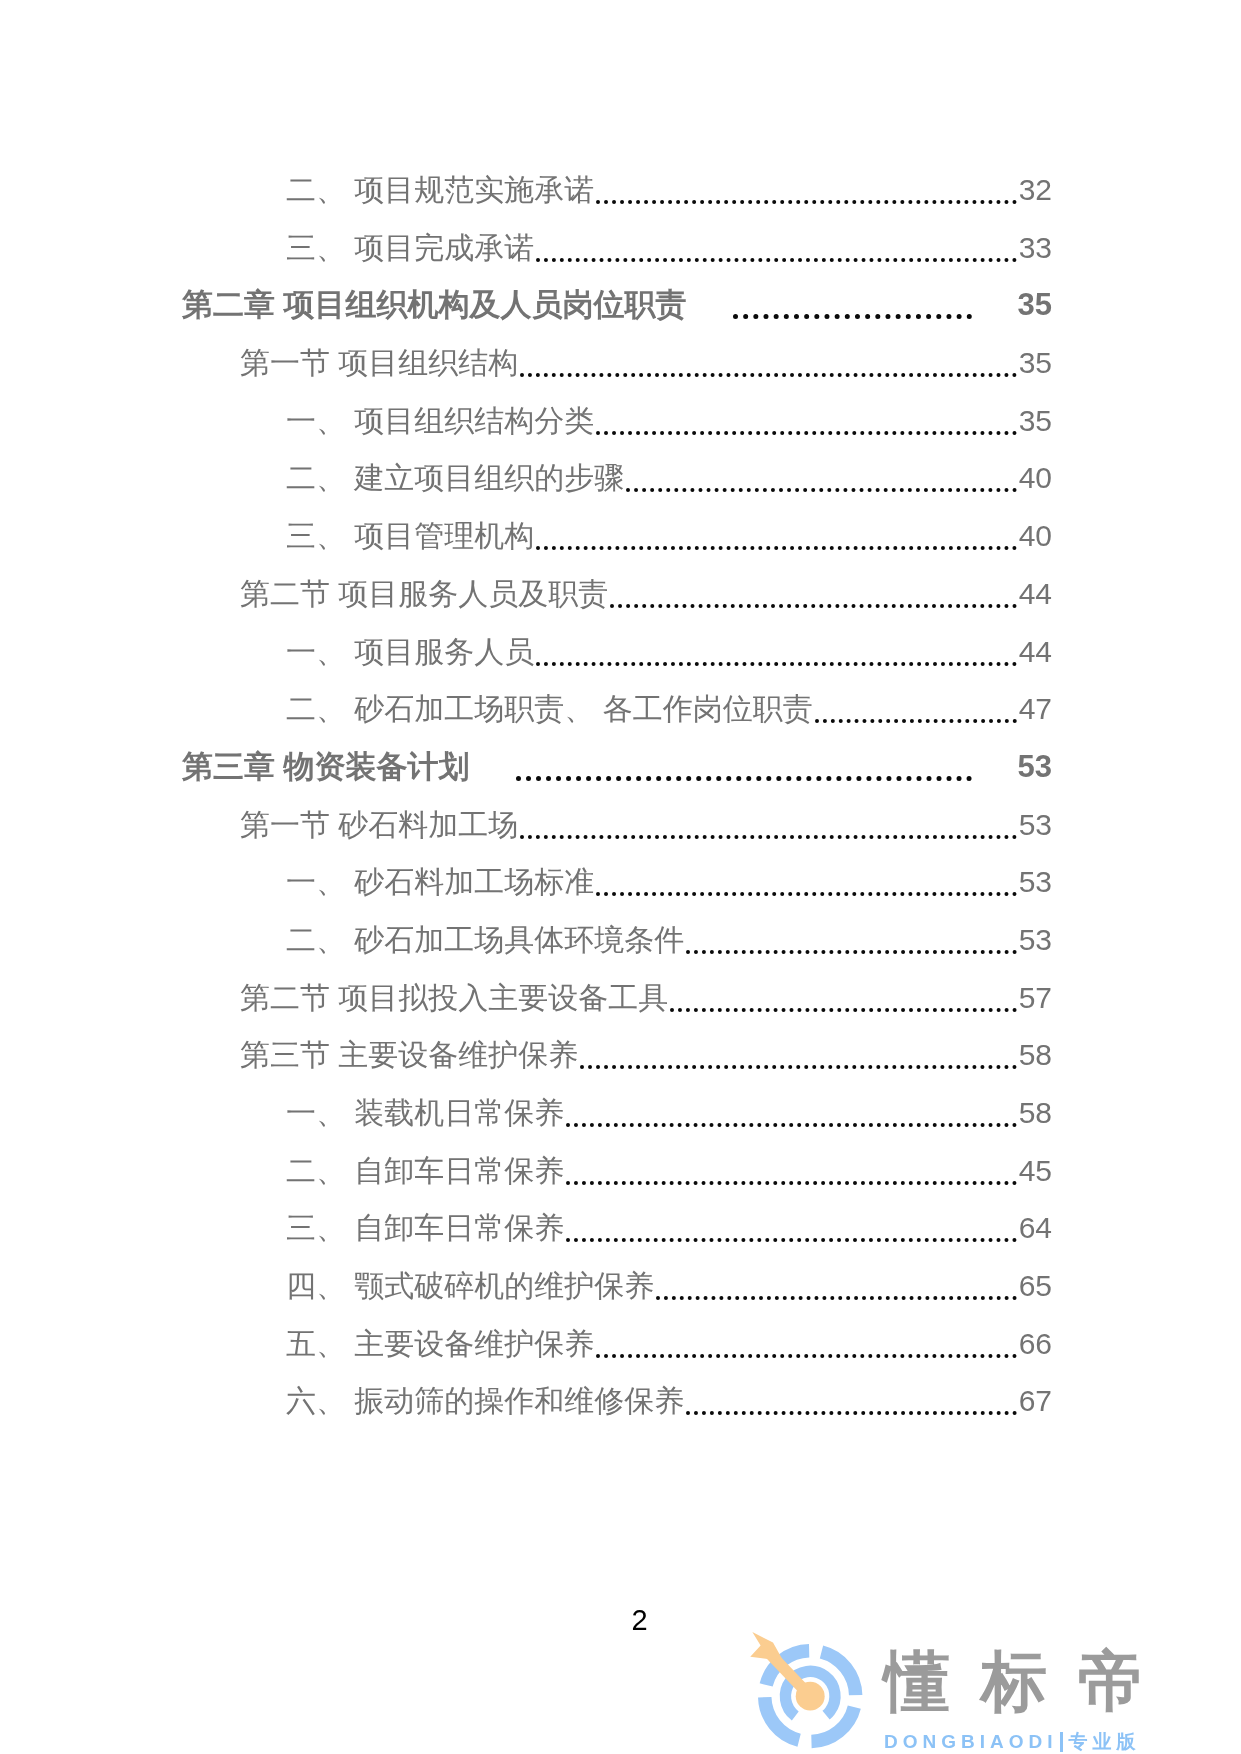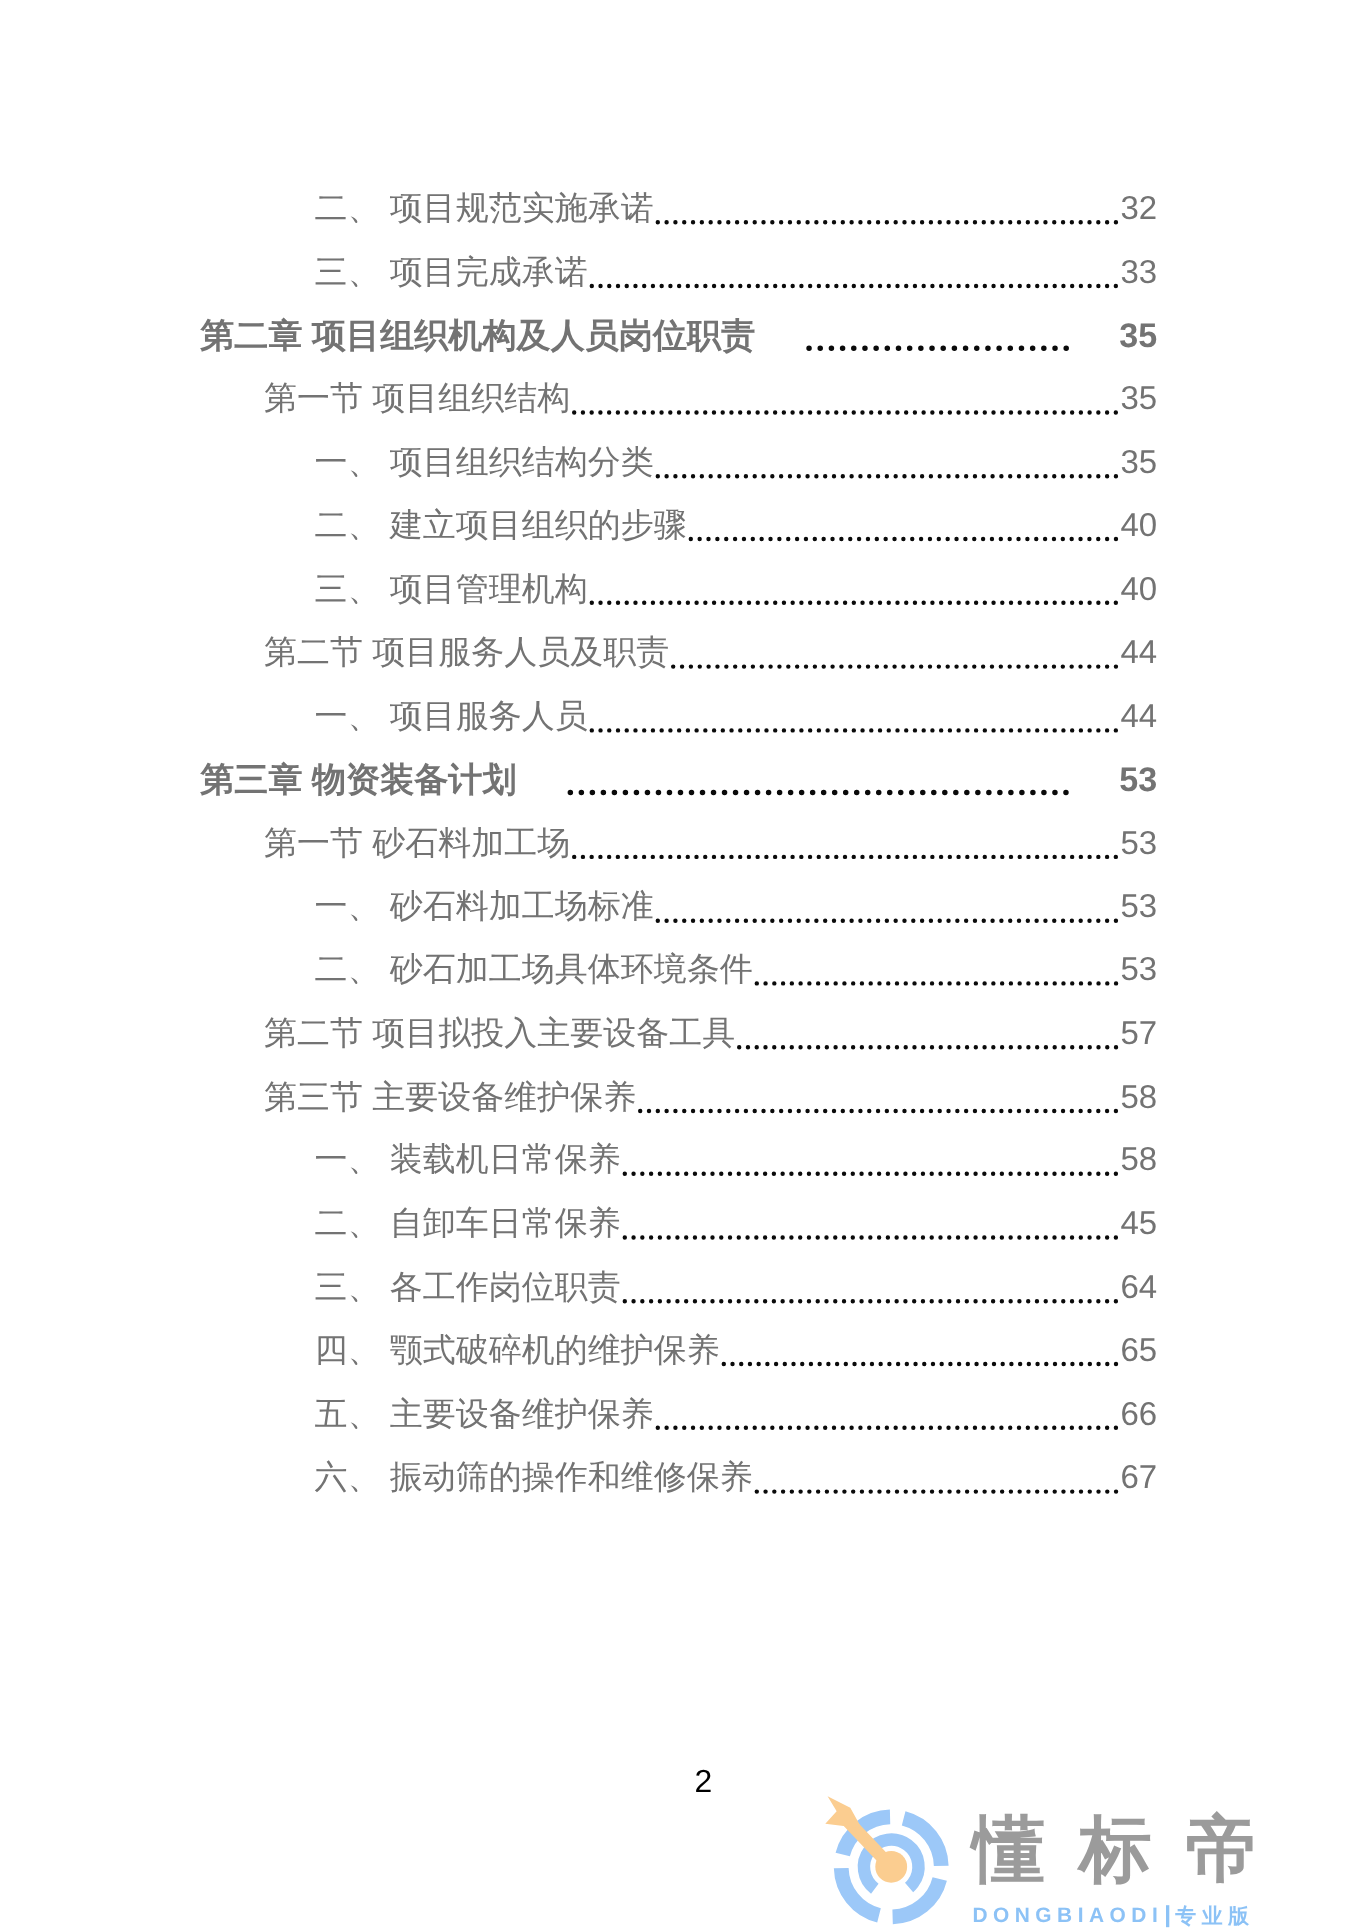--- a/index.html
+++ b/index.html
@@ -30,21 +30,21 @@
     position:absolute; left:0; right:0; top:1604px; text-align:center;
     font-size:29px; transform:translateX(19px);
   }
 
   
   :root {
     --wm-blue:#9cc8f8; --wm-blue-text:#8cc2f6; --wm-orange:#fbcd90; --wm-gray:#9b9b9b;
   }
   .watermark {
     position:absolute; left:742px; top:1630px; display:flex;
-    align-items:center;
+    align-items:flex-start;
   }
   .wm-icon { width:124px; height:124px; flex:0 0 auto; }
   .wm-text { margin-left:18px; padding-top:18px; }
   .wm-brand {
     font-size:66px; font-weight:bold; color:var(--wm-gray);
     letter-spacing:31px; line-height:66px; white-space:nowrap;
   }
   .wm-sub {
     margin-top:15px; font-size:19px; font-weight:bold; color:var(--wm-blue-text);
     letter-spacing:5px; white-space:nowrap; display:flex; align-items:center;
@@ -95,20 +95,25 @@
       <div class="toc-row level-section">
       <span class="toc-label">第二节 项目服务人员及职责</span>
       <span class="leader"></span>
       <span class="toc-page">44</span>
     </div>
       <div class="toc-row level-item">
       <span class="toc-label">一、 项目服务人员</span>
       <span class="leader"></span>
       <span class="toc-page">44</span>
     </div>
+      <div class="toc-row level-item">
+      <span class="toc-label">二、 砂石加工场职责、 各工作岗位职责</span>
+      <span class="leader"></span>
+      <span class="toc-page">47</span>
+    </div>
       <div class="toc-row level-chapter bold">
       <span class="toc-label">第三章 物资装备计划</span>
       <span class="leader"></span>
       <span class="toc-page">53</span>
     </div>
       <div class="toc-row level-section">
       <span class="toc-label">第一节 砂石料加工场</span>
       <span class="leader"></span>
       <span class="toc-page">53</span>
     </div>
@@ -136,21 +141,21 @@
       <span class="toc-label">一、 装载机日常保养</span>
       <span class="leader"></span>
       <span class="toc-page">58</span>
     </div>
       <div class="toc-row level-item">
       <span class="toc-label">二、 自卸车日常保养</span>
       <span class="leader"></span>
       <span class="toc-page">45</span>
     </div>
       <div class="toc-row level-item">
-      <span class="toc-label">三、 各工作岗位职责</span>
+      <span class="toc-label">三、 自卸车日常保养</span>
       <span class="leader"></span>
       <span class="toc-page">64</span>
     </div>
       <div class="toc-row level-item">
       <span class="toc-label">四、 颚式破碎机的维护保养</span>
       <span class="leader"></span>
       <span class="toc-page">65</span>
     </div>
       <div class="toc-row level-item">
       <span class="toc-label">五、 主要设备维护保养</span>

